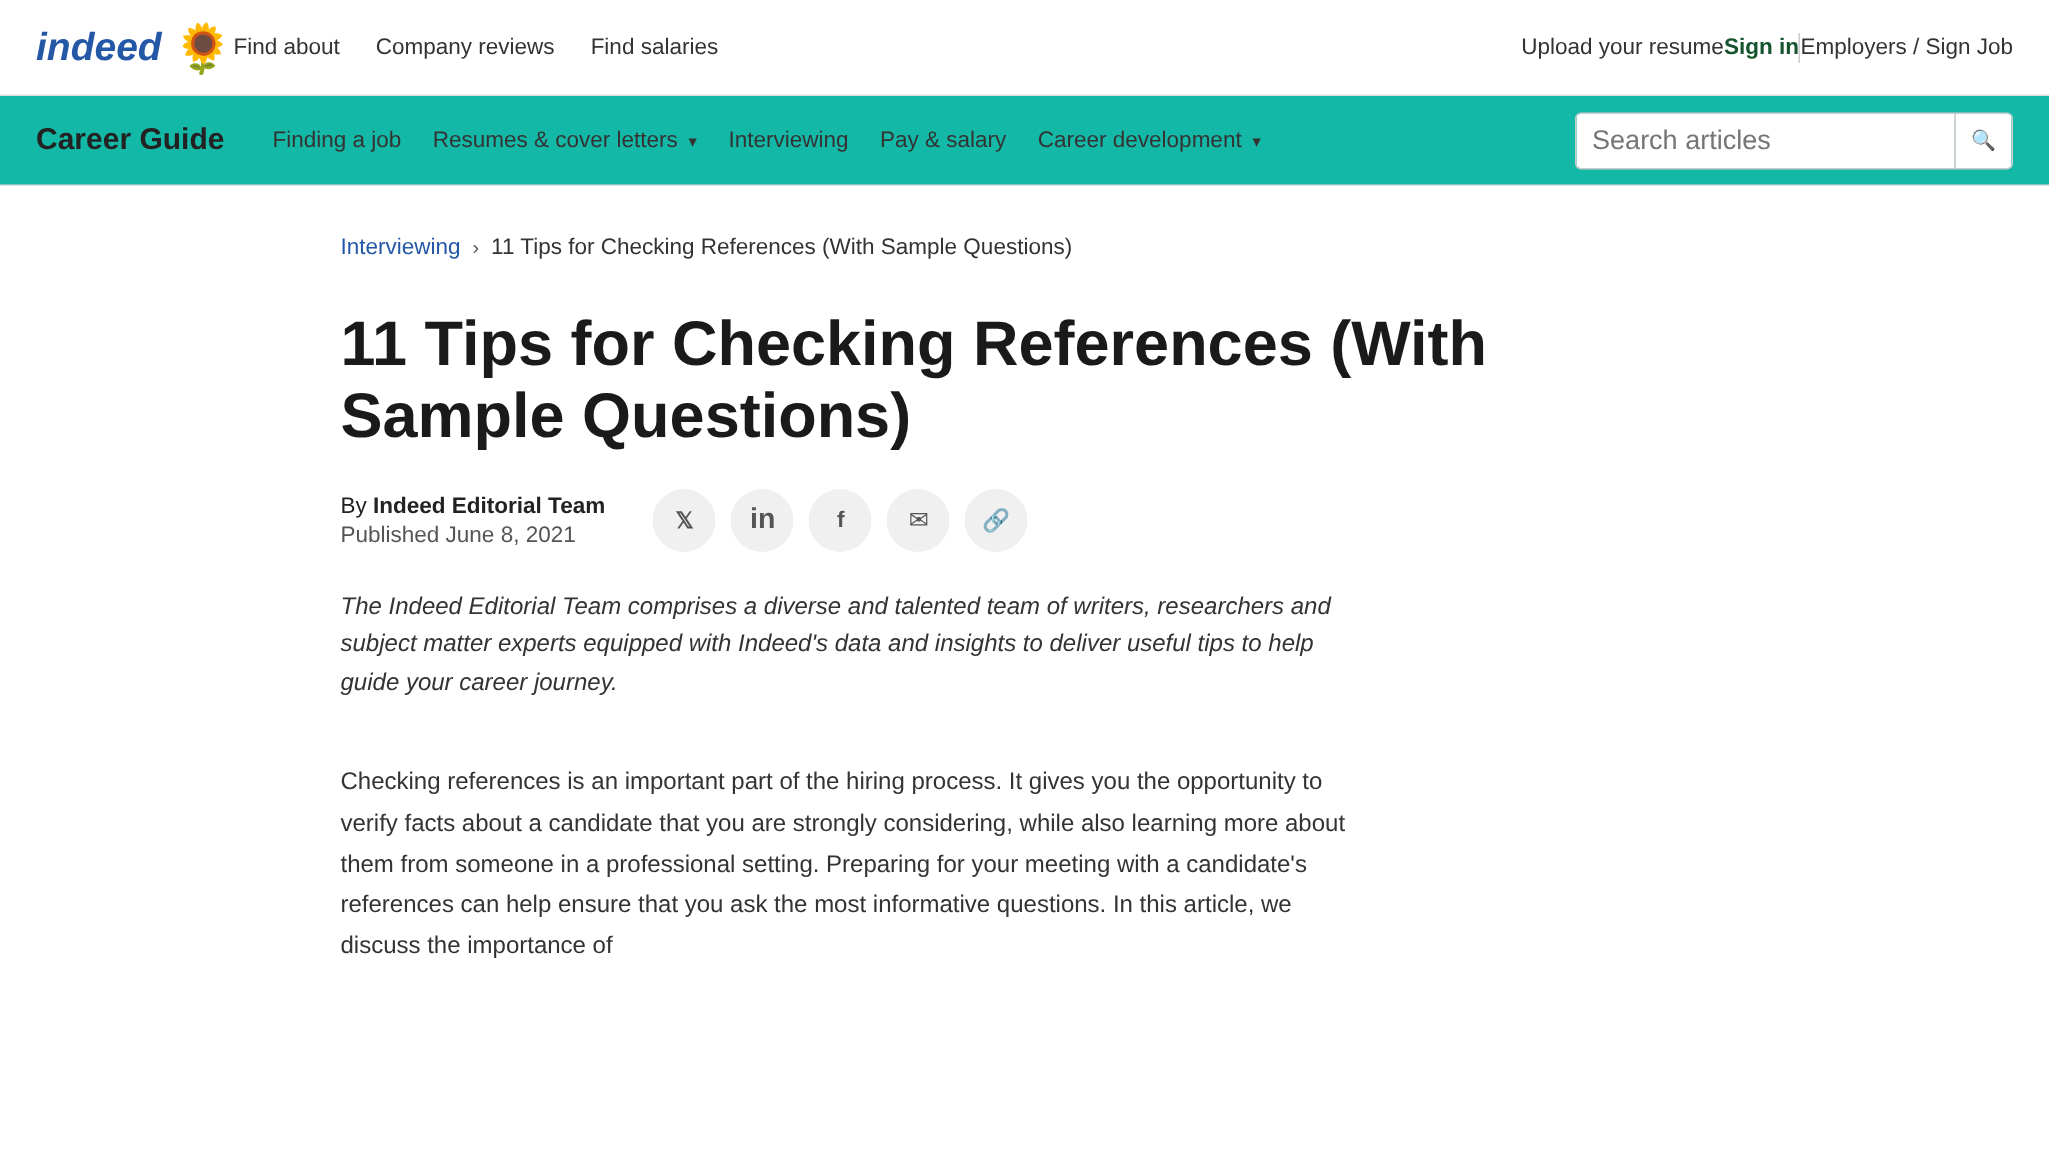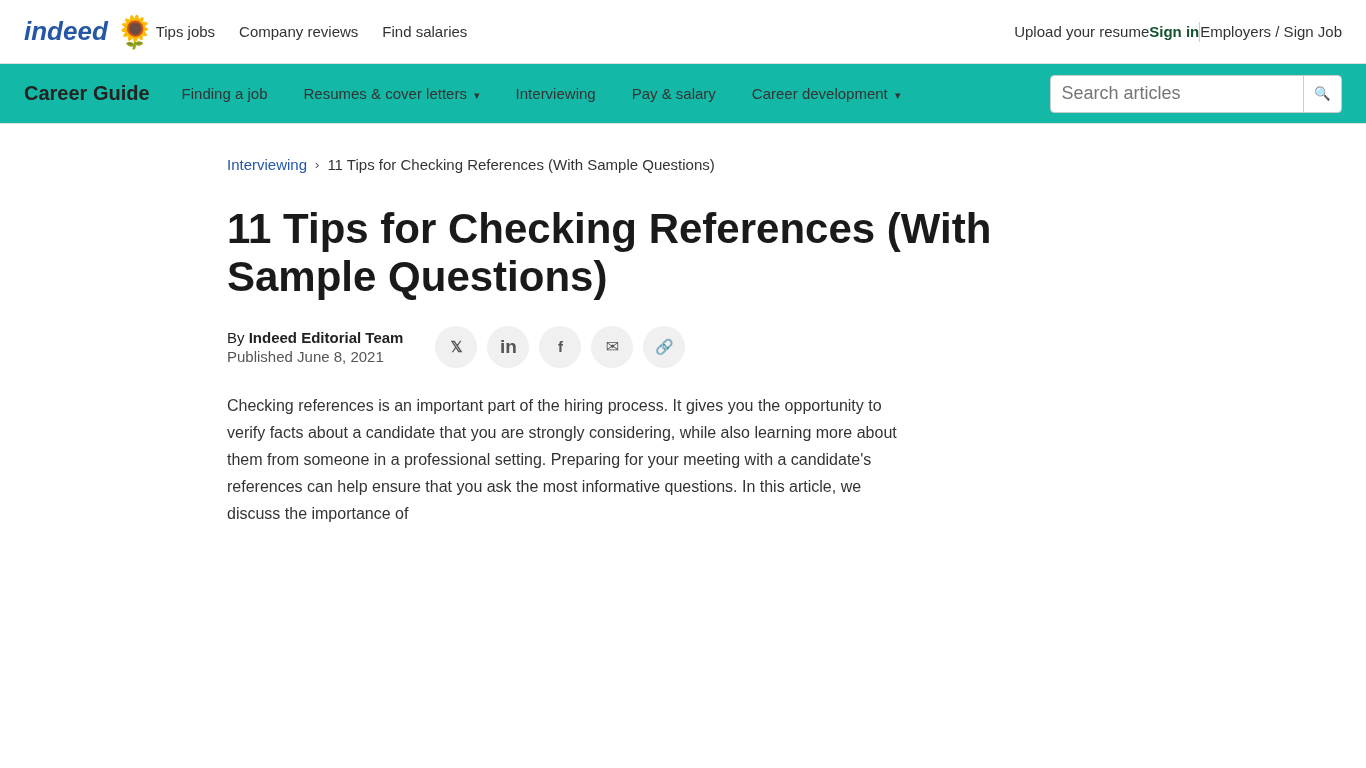--- a/index.html
+++ b/index.html
@@ -84,21 +84,21 @@
     }
     .career-guide-title {
       font-size: 20px;
       font-weight: 700;
       color: #222;
       margin-right: 32px;
       white-space: nowrap;
     }
     .career-nav-links {
       display: flex;
-      gap: 36px;
+      gap: 21px;
       flex: 1;
       align-items: center;
     }
     .career-nav-links a {
       text-decoration: none;
       color: #333;
       font-size: 15px;
       white-space: nowrap;
     }
     .career-nav-links .dropdown-arrow {
@@ -235,21 +235,21 @@
 
 <nav>
   <div class="top-nav">
     <div class="logo-area">
       <div class="indeed-logo">
         <span class="logo-text">indeed</span>
       </div>
       <span class="sunflower-icon">🌻</span>
     </div>
     <div class="top-nav-links">
-      <a href="#">Tips jobs</a>
+      <a href="#">Find about</a>
       <a href="#">Company reviews</a>
       <a href="#">Find salaries</a>
     </div>
     <div class="top-nav-right">
       <a href="#" class="upload-resume">Upload your resume</a>
       <a href="#" class="sign-in">Sign in</a>
       <div class="divider"></div>
       <a href="#" class="employers">Employers / Sign Job</a>
     </div>
   </div>
@@ -314,19 +314,20 @@
         </button>
         <button class="social-btn">
           <span style="font-size:16px;">✉</span>
         </button>
         <button class="social-btn">
           <span style="font-size:15px;">🔗</span>
         </button>
       </div>
     </div>
 
+    <p class="author-bio">The Indeed Editorial Team comprises a diverse and talented team of writers, researchers and subject matter experts equipped with Indeed's data and insights to deliver useful tips to help guide your career journey.</p>
 
     <div class="article-body">
       <p>Checking references is an important part of the hiring process. It gives you the opportunity to verify facts about a candidate that you are strongly considering, while also learning more about them from someone in a professional setting. Preparing for your meeting with a candidate's references can help ensure that you ask the most informative questions. In this article, we discuss the importance of</p>
     </div>
 
   </div>
 </main>
 
 </body></html>

